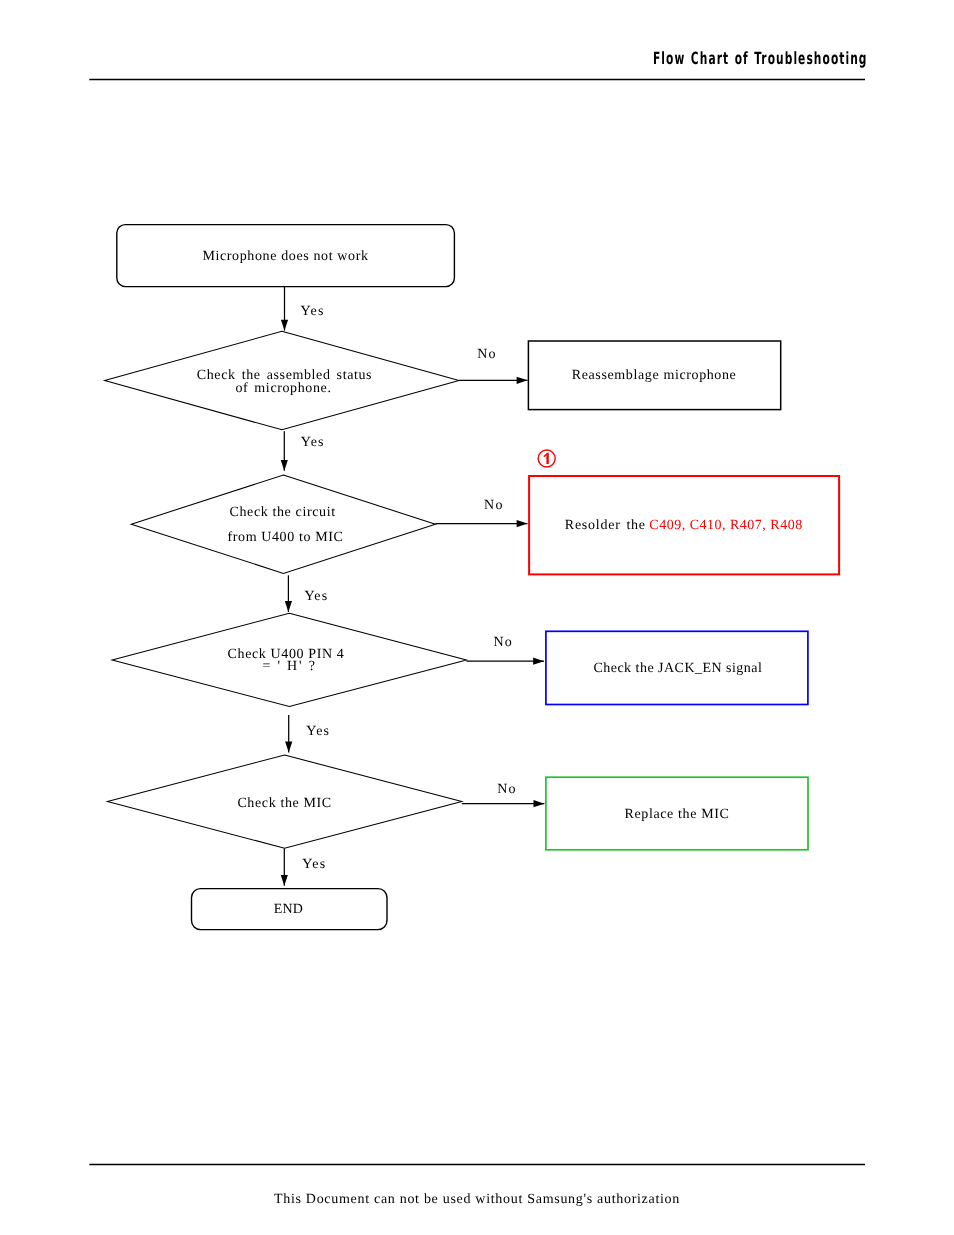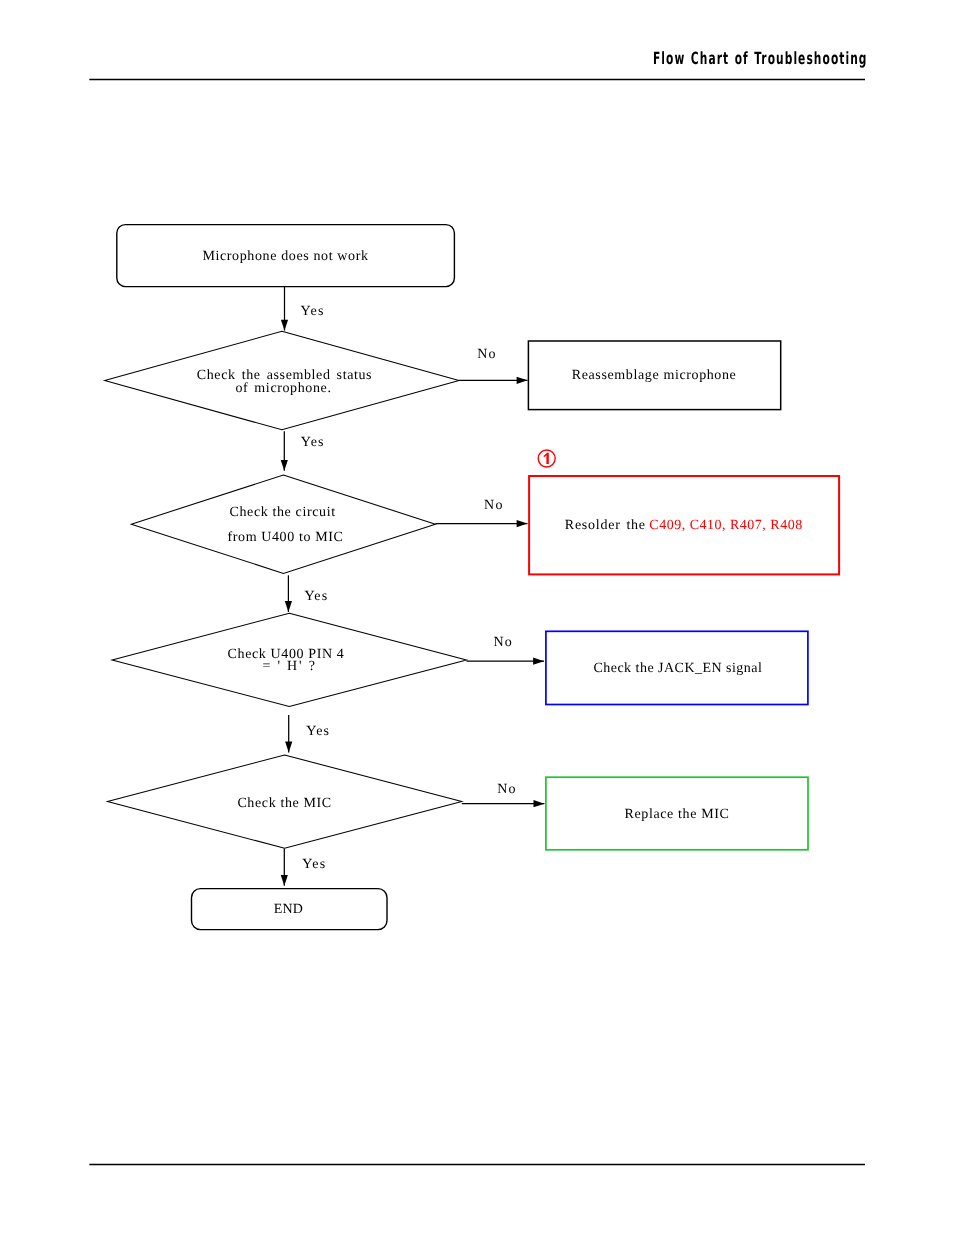--- a/index.html
+++ b/index.html
@@ -114,13 +114,14 @@
     <rect x="545.9" y="777.2" width="262.1" height="72.6" fill="none" stroke="#22c32e" stroke-width="1.7"></rect>
     <text class="nodetext" x="677" y="817.9" text-anchor="middle">Replace the MIC</text>
 
     <line x1="284.3" y1="848.4" x2="284.3" y2="885.8" stroke="#000" stroke-width="1.25" marker-end="url(#ah)"></line>
     <text class="edgelabel" x="302.3" y="868.3">Yes</text>
 
     <rect x="191.5" y="888.6" width="195.5" height="41" rx="9" ry="9" fill="none" stroke="#000" stroke-width="1.4"></rect>
     <text class="nodetext tight2" x="288.5" y="912.9" text-anchor="middle">END</text>
   </svg>
 
+  <div id="ftr-text">This Document can not be used without Samsung's authorization</div>
 </div>
 
 </body></html>

